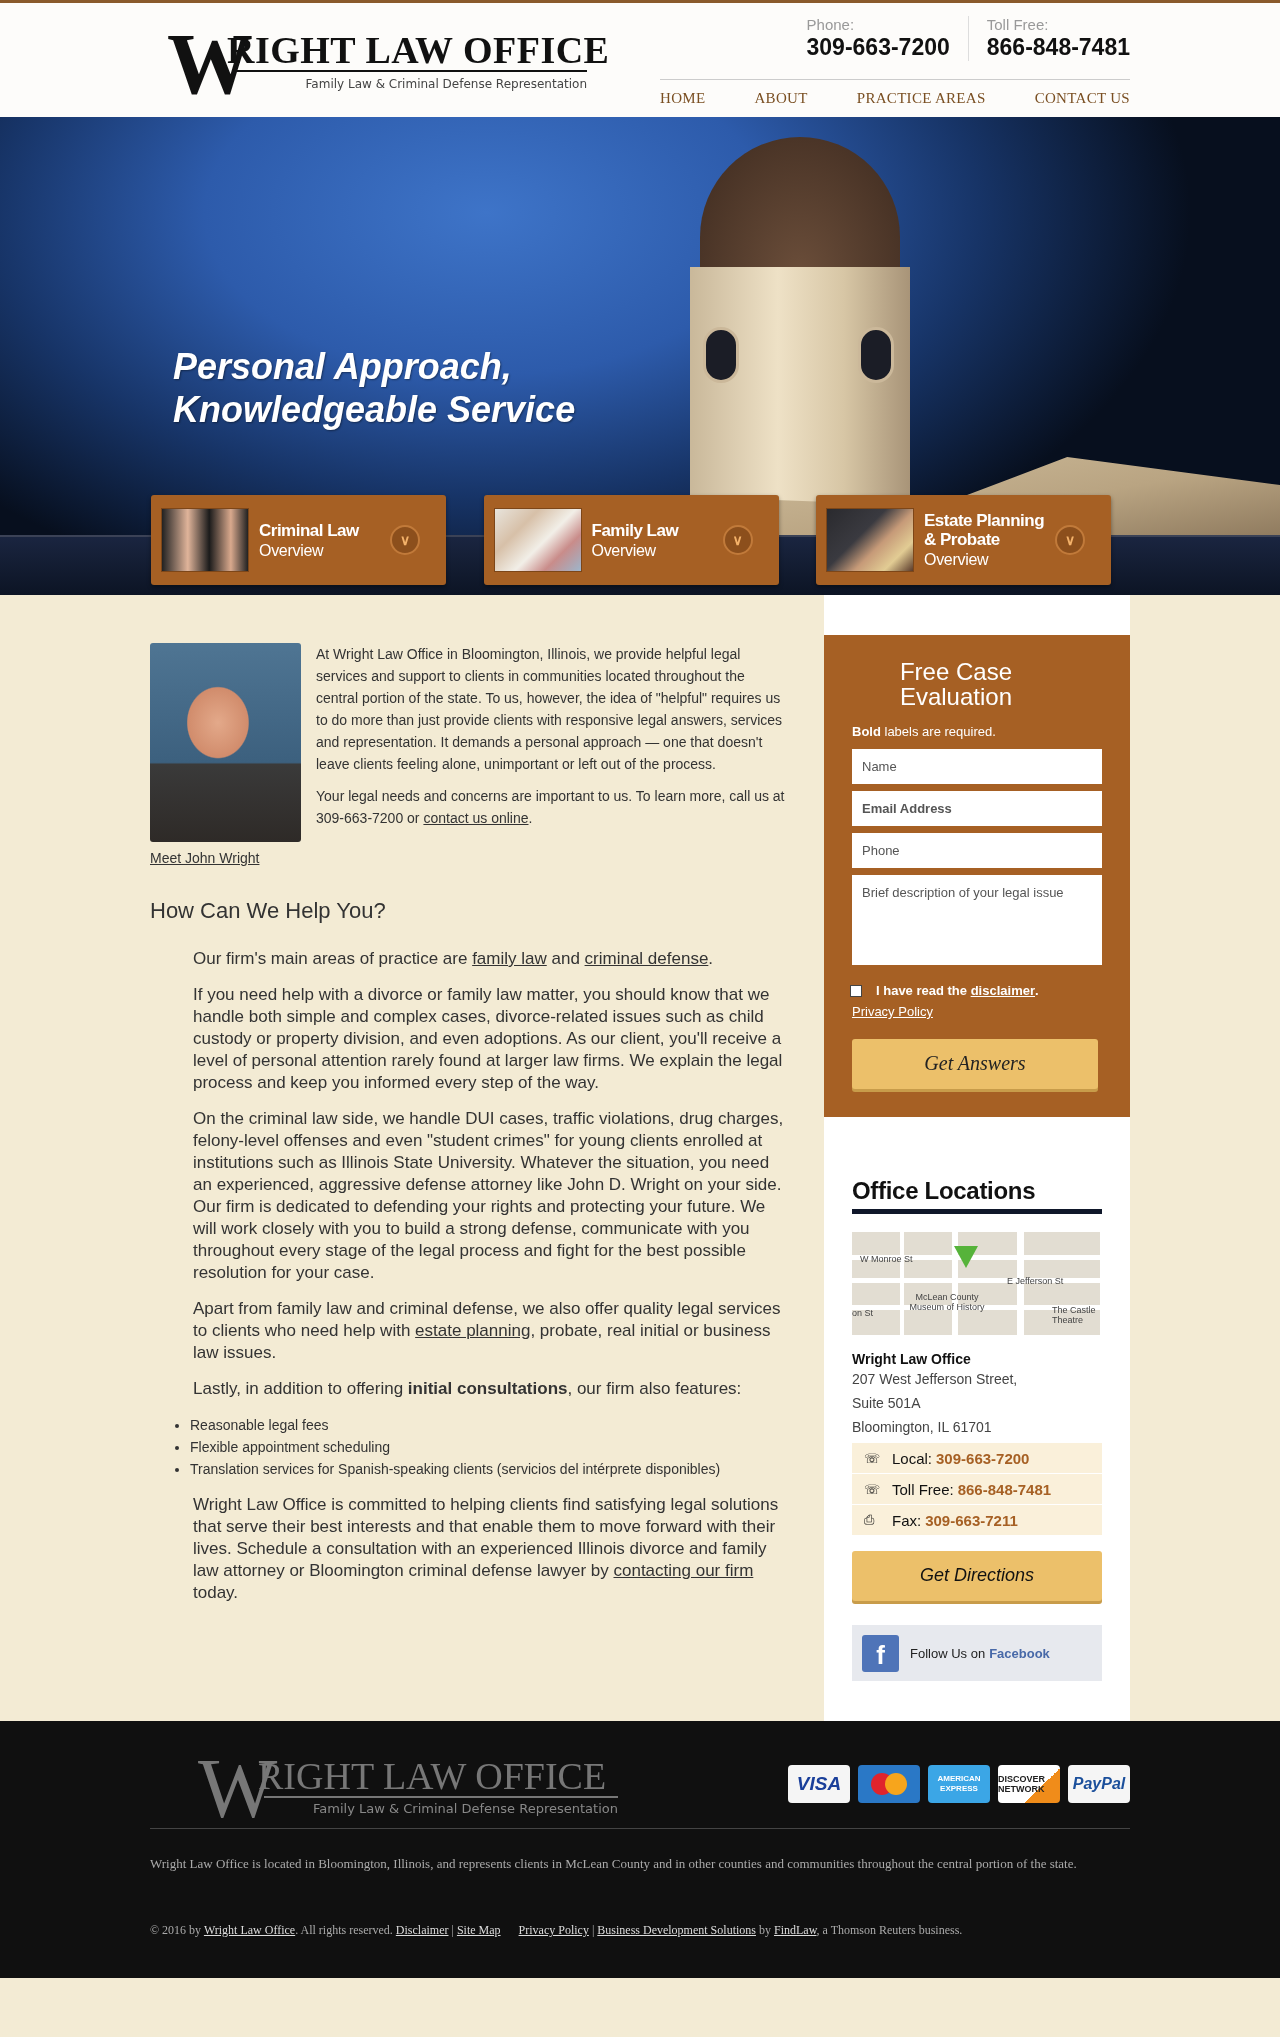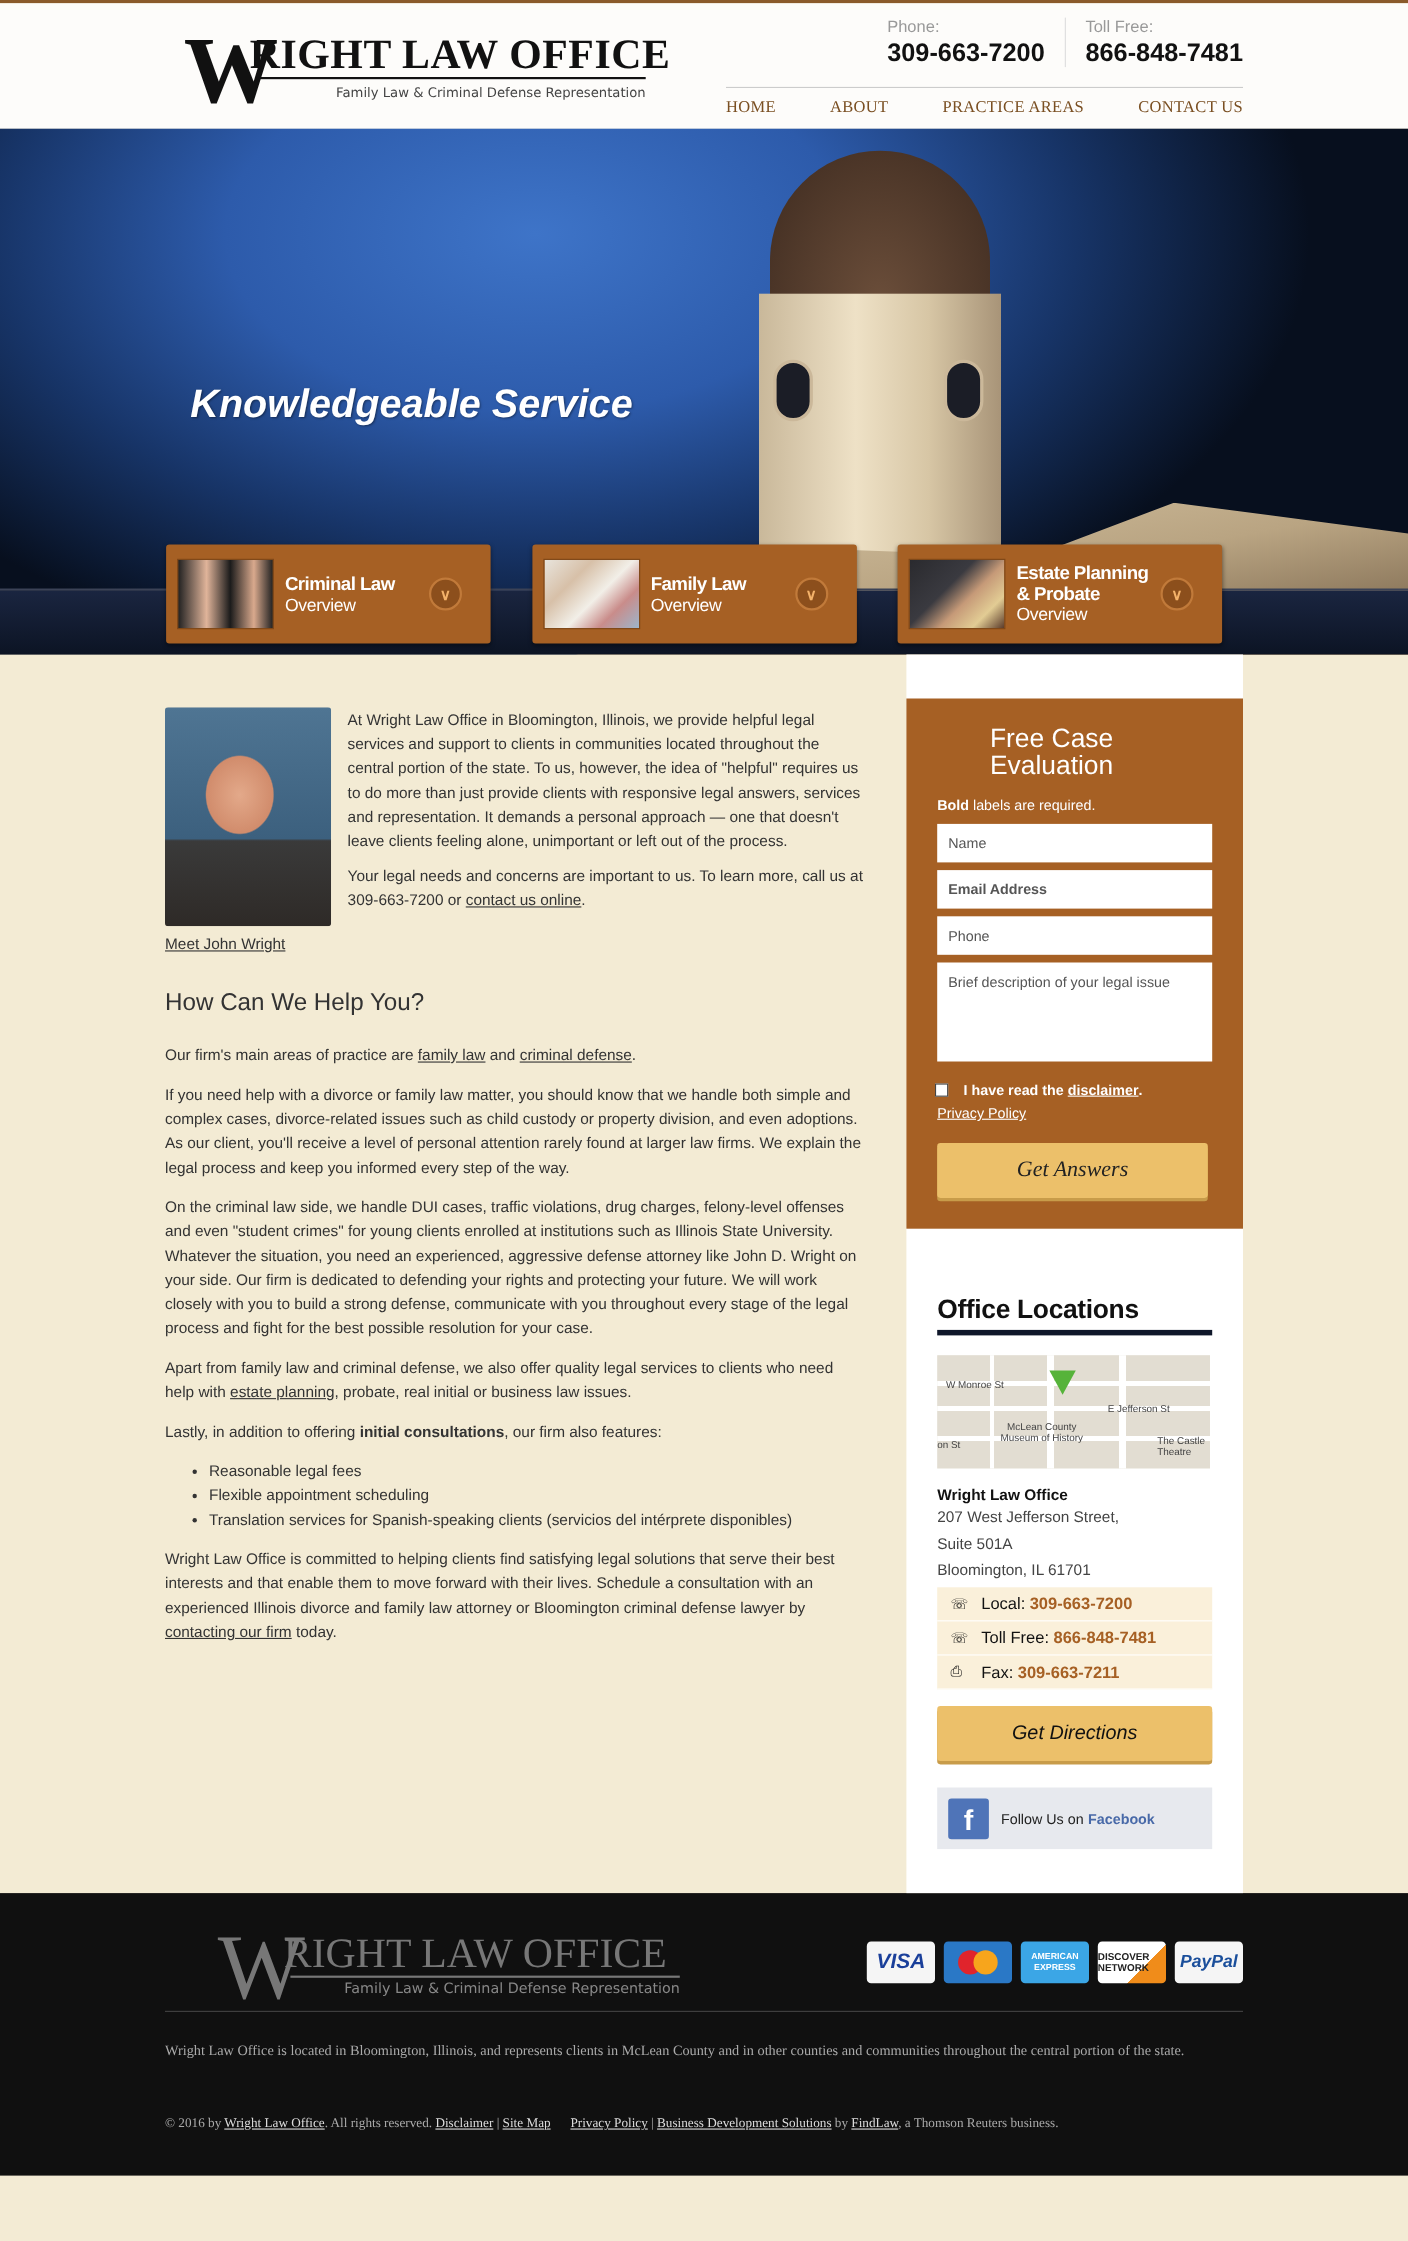--- a/index.html
+++ b/index.html
@@ -49,21 +49,21 @@
   .sidebar { width: 306px; margin-left: 37px; background: #fff; padding: 40px 0 40px 0; }
 
   h1.main-heading { font-size: 25px; font-weight: bold; color: #333; line-height: 31px; letter-spacing: -0.5px; margin-bottom: 30px; }
   .intro { display: flex; }
   .portrait { width: 151px; height: 199px; border-radius: 3px; flex: none;
     background: radial-gradient(ellipse 40% 35% at 45% 40%, #e3a98a 0%, #d18c6c 50%, transparent 52%), linear-gradient(180deg, #4f7593 0%, #3c607e 60%, #3a3a3a 61%, #2e2a27 100%); }
   .intro-text { margin-left: 15px; font-size: 14px; line-height: 22px; color: #333; }
   .intro-text p { margin-bottom: 10px; }
   .meet-link { display: block; margin-top: 8px; font-size: 14px; text-decoration: underline; color: #333; }
   h2.help-heading { font-size: 22px; font-weight: normal; color: #333; margin: 32px 0 24px 0; }
-  .content p.body { font-size: 14px; line-height: 22px; color: #333; margin-bottom: 14px; }
+  .content p.body { font-size: 17px; line-height: 22px; color: #333; margin-bottom: 14px; margin-left: 43px; }
   .content ul { margin: 0 0 14px 40px; font-size: 14px; line-height: 22px; }
 
   
   .form-box { background: #a66024; padding: 24px 28px 28px 28px; }
   .form-title { color: #fff; font-size: 24px; font-weight: normal; line-height: 25px; width: 160px; text-align: right; }
   .req-note { color: #fff; font-size: 13px; margin: 15px 0 10px 0; }
   .req-note b { font-weight: bold; }
   .field { width: 250px; height: 35px; background: #fff; border: none; margin-bottom: 7px; font-size: 13px; padding: 0 10px; color: #555; display: flex; align-items: center; font-family: "Liberation Sans", sans-serif; }
   .field.bold { font-weight: bold; }
   .field.textarea { height: 90px; align-items: flex-start; padding-top: 10px; }
@@ -147,20 +147,21 @@
 </header>
 
 <section class="hero">
   <div class="dome"></div>
   <div class="tower"></div>
   <div class="clock" style="left:703px"></div>
   <div class="clock" style="left:858px"></div>
   <div class="balcony"></div>
   <div class="dark-band"></div>
   <div class="hero-title">
+    <div>Personal Approach,</div>
     <div>Knowledgeable Service</div>
   </div>
   <div class="practice-cards">
     <a class="card">
       <div class="thumb criminal"></div>
       <div class="text">
         <div class="title">Criminal Law</div>
         <div class="sub">Overview</div>
       </div>
       <div class="chevron">∨</div>

